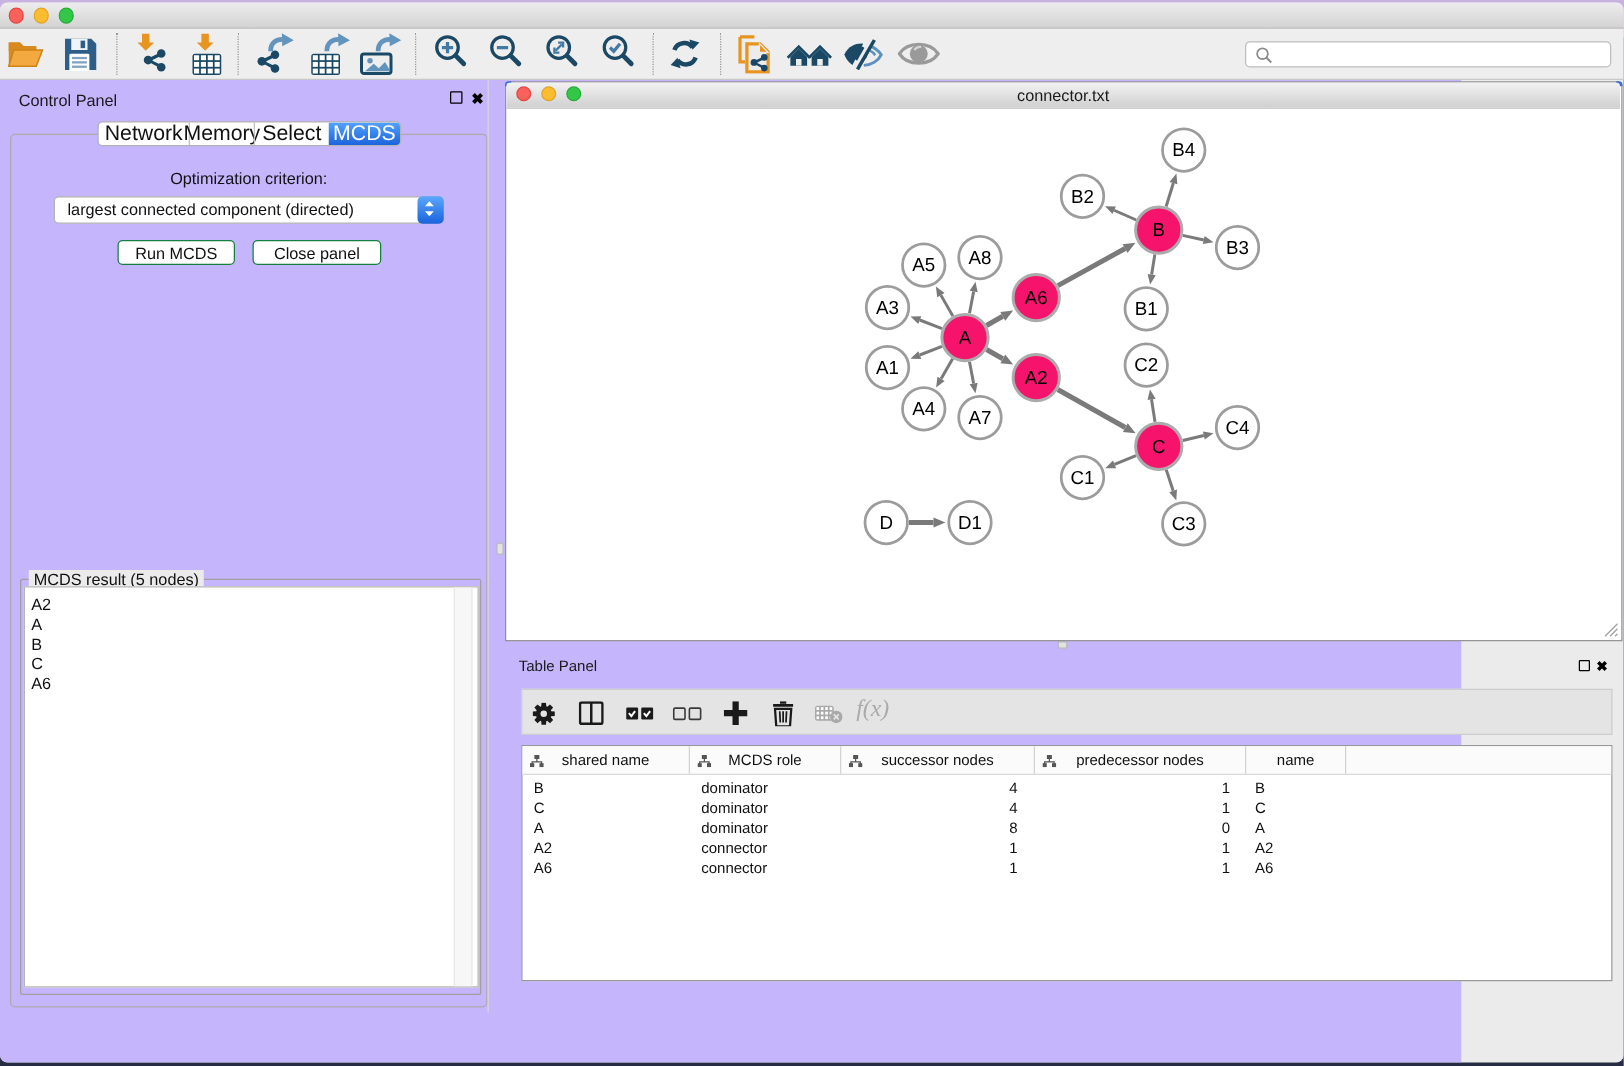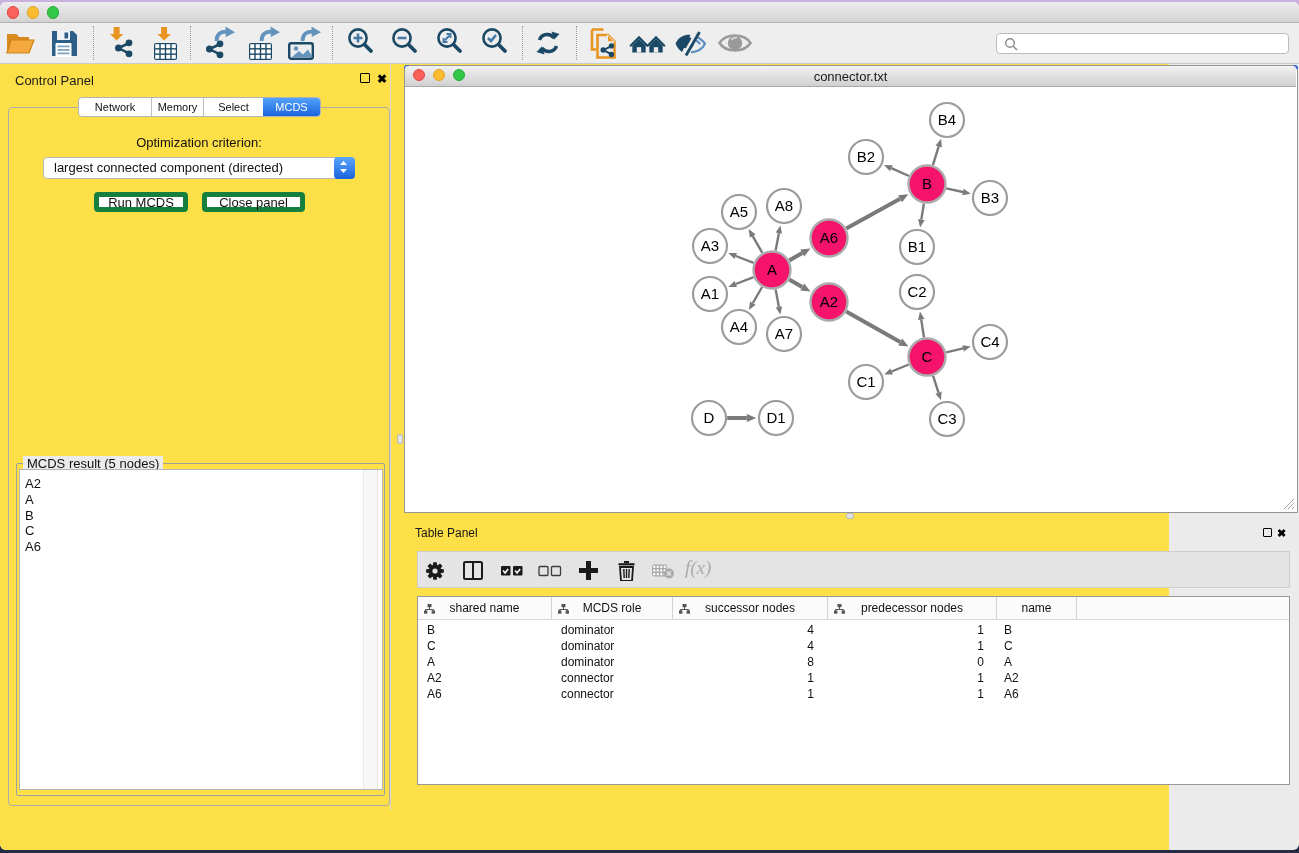--- a/index.html
+++ b/index.html
@@ -5,34 +5,34 @@
 body{font-family:"Liberation Sans",sans-serif;background:#c7b0de;position:relative}
 #desktop{position:absolute;inset:0;background:linear-gradient(#c9b2e0 0 30px,#262c44 30px 100%)}
 #win{position:absolute;left:0;top:2px;width:1299px;height:848px;background:#ebebeb;border-radius:6px 6px 6px 6px;overflow:hidden}
 .abs{position:absolute}
 #titlebar{left:0;top:0;width:1299px;height:21px;background:linear-gradient(#ededed,#d3d3d3);border-bottom:1px solid #b0b0b0}
 #titlebar .tl{width:12.5px;height:12.5px;border-radius:50%;top:4px}
 #title-text{width:100%;text-align:center;top:4px;font-size:13px;color:#3c3c3c}
 #toolbar{left:0;top:21px;width:1299px;height:41px;background:#eeeeee;border-bottom:1px solid #c8c8c8}
 .sep{top:3px;height:34px;width:0;border-left:1px dotted #9a9a9a}
 #searchbox{left:996px;top:10px;width:293px;height:21px;background:#fff;border:1px solid #bdbdbd;border-radius:4px}
-#main{left:0;top:62px;width:1169px;height:786px;background:#fde047}
+#main{left:0;top:62px;width:1169px;height:786px;background:#c4b5fd}
 
 #cp-title{left:15px;top:9px;font-size:13px;color:#1a1a1a}
 .wbtn-sq{width:10px;height:10px;border:1.6px solid #000;border-radius:1px}
 .wbtn-x{font-size:12px;font-weight:bold;color:#000}
 #tabs{left:78px;top:33px;height:20px;display:flex;border:1px solid #b3b3b3;border-radius:4px;overflow:hidden;background:#fff}
-#tabs .tab{font-size:11px;color:#111;display:flex;align-items:center;justify-content:center;border-left:1px solid #c0c0c0}
+#tabs .tab{font-size:17px;color:#111;display:flex;align-items:center;justify-content:center;border-left:1px solid #c0c0c0}
 #tabs .tab:first-child{border-left:none}
 #tabs .sel{background:linear-gradient(#52a2fc,#1b64dd);color:#fff;border-left:none}
 #tabpane{left:8px;top:43px;width:382px;height:699px;border:1px solid #ababab;border-radius:4px}
 #optlabel{left:0;top:71px;width:398px;text-align:center;font-size:13px;color:#111}
 #dropdown{left:43px;top:93px;width:312px;height:22px;background:#fff;border:1px solid #b5b5b5;border-radius:4px;font-size:13px;color:#111;line-height:20px;padding-left:10px}
 #dd-step{right:-1px;top:-1px;width:21px;height:22px;border-radius:4px;background:linear-gradient(#5ba7fd,#1a63dd);color:#fff}
-.btn{background:#fff;border:5px solid #15803d;border-radius:4px;font-size:13px;color:#111;display:flex;align-items:center;justify-content:center}
+.btn{background:#fff;border:1px solid #15803d;border-radius:4px;font-size:13px;color:#111;display:flex;align-items:center;justify-content:center}
 #fieldset{left:16px;top:399px;width:369px;height:333px;border:1px solid #9f9f9f;border-radius:2px}
 #fs-legend{left:6px;top:-8px;background:#ebebeb;padding:0 4px;font-size:13px;color:#111}
 #fs-list{left:2px;top:5px;width:364px;height:321px;background:#fff;border:1px solid #b5b5b5;font-size:13px;color:#111;padding:6px 0 0 5px;line-height:15.8px;position:relative}
 #fs-scroll{right:4px;top:0;width:15px;height:319px;background:#f7f7f7;border-left:1px solid #e8e8e8;border-right:1px solid #e8e8e8}
 
 #netwin{left:404px;top:1px;width:894px;height:448px;background:#fff;border:1px solid #959595;border-radius:4px 4px 0 0}
 #net-tb{left:0;top:0;width:891px;height:21px;background:linear-gradient(#f2f2f2,#d0d0d0);border-bottom:1px solid #a9a9a9;border-radius:3px 3px 0 0}
 #net-title{width:100%;text-align:center;top:3px;font-size:13px;color:#1a1a1a}
 .ntl{width:12px;height:12px;border-radius:50%;top:3px}
 

